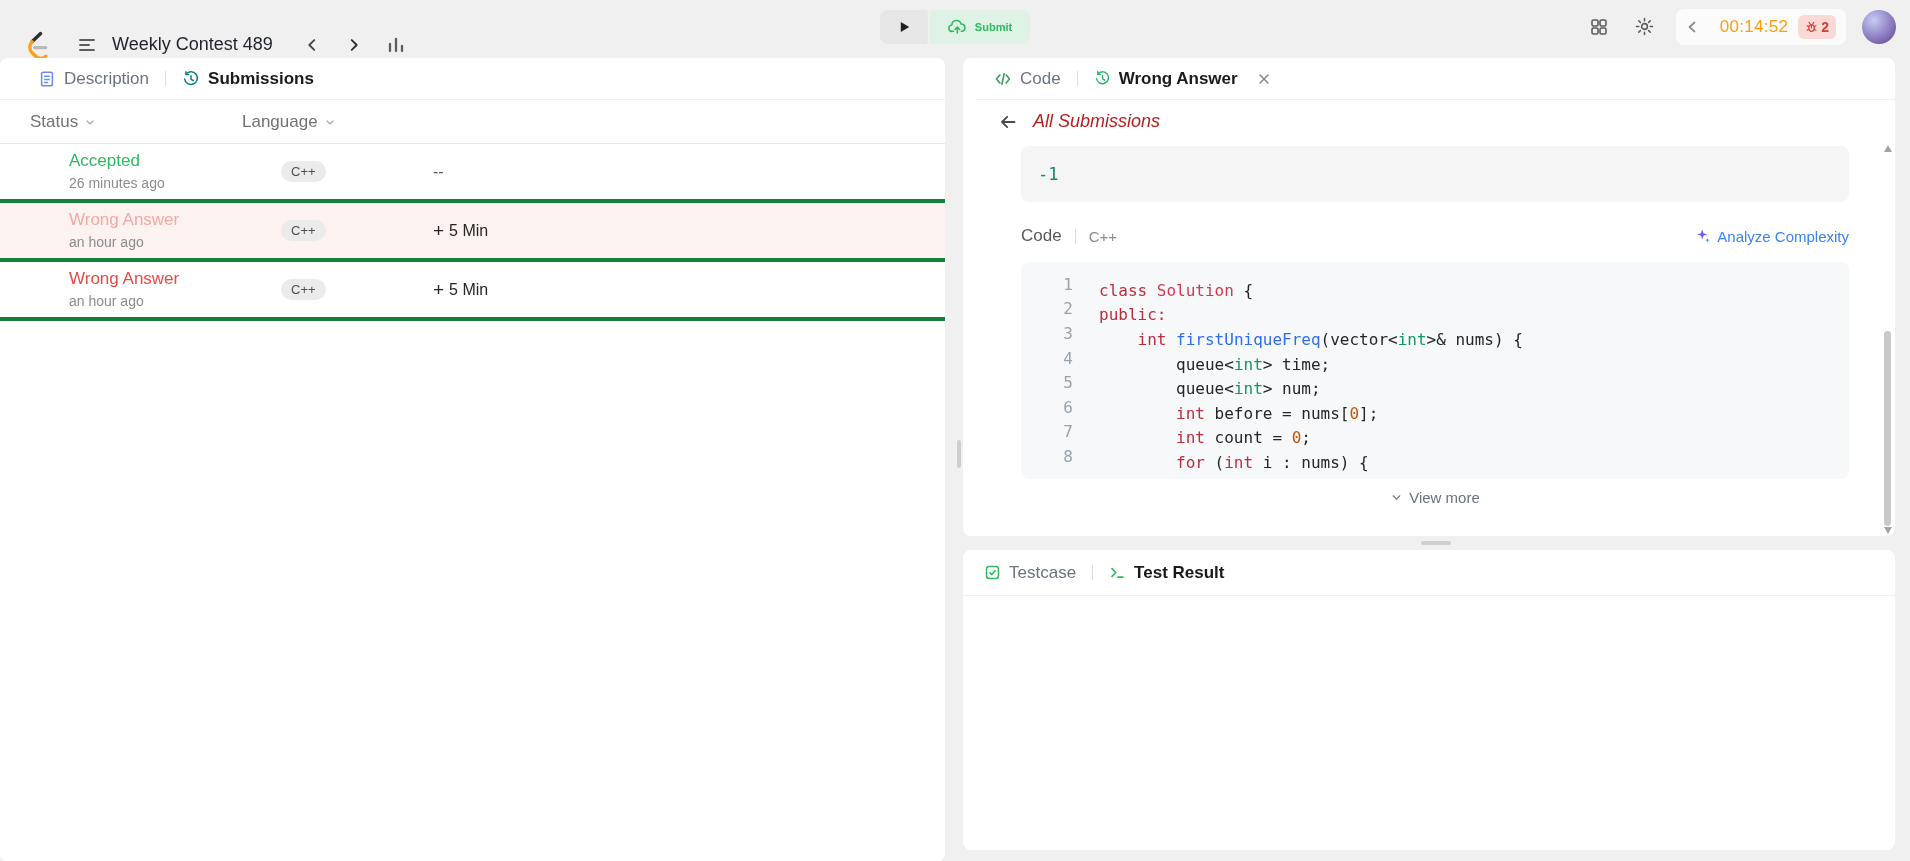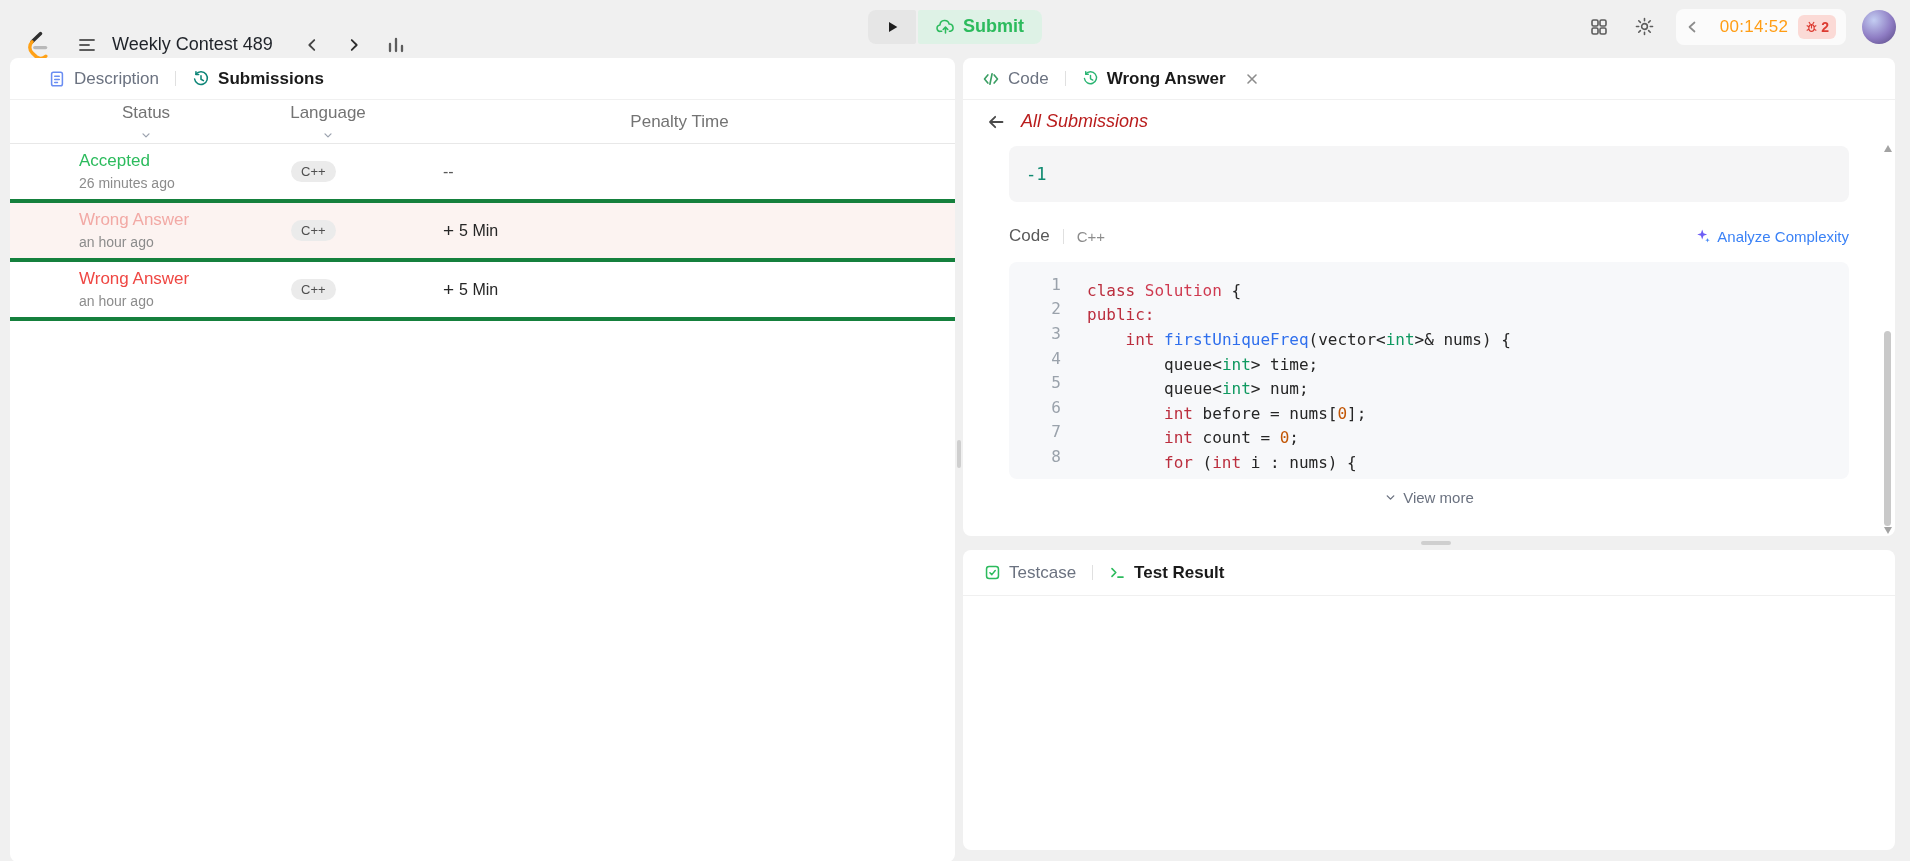--- a/index.html
+++ b/index.html
@@ -14,46 +14,46 @@
               display:flex; align-items:center; justify-content:center; cursor:pointer; }
   .logo { margin-right:24px; display:flex; align-items:center; }
   .tb-title { font-size:18px; font-weight:500; color:#1f2329; margin:0 20px 0 10px; }
   .tb-nav { margin-left:4px; }
   .tb-center { position:absolute; left:50%; top:50%; transform:translate(-50%,-50%);
                display:flex; gap:2px; }
   .run-btn { width:48px; height:34px; background:#e6e6e6; border:none; cursor:pointer;
              border-radius:8px 2px 2px 8px; display:flex; align-items:center; justify-content:center; }
   .submit-btn { height:34px; padding:0 18px; background:#def2e6; border:none; cursor:pointer;
                 border-radius:2px 8px 8px 2px; display:flex; align-items:center; gap:8px;
-                color:#2cbb5d; font-size:18px; font-weight:600; font-family:inherit; }
+                color:#2cbb5d; font-size:11px; font-weight:600; font-family:inherit; }
   .tb-right { margin-left:auto; display:flex; align-items:center; gap:16px; }
   .timer-pill { display:flex; align-items:center; gap:10px; background:#fbfbfb;
                 border-radius:8px; height:36px; padding:0 10px; cursor:pointer; }
   .timer-text { color:#ff9d14; font-size:17px; font-weight:500; letter-spacing:.3px;margin-left:12px; }
   .bug-badge { display:flex; align-items:center; gap:3px; background:#fbdad6; color:#dc3b31;
                border-radius:6px; height:24px; padding:0 7px; font-size:14px; font-weight:700; }
   .avatar { width:34px; height:34px; border-radius:50%; cursor:pointer;
             background:radial-gradient(circle at 35% 30%, #c3cdf2, #8e7cc3 55%, #54447e); }
 
   
   .panel { position:absolute; background:#fff; border-radius:8px; }
-  .left-panel   { left:10px;  top:58px;  width:945px; height:804px; overflow:hidden; }
-  .code-panel   { left:963px; top:58px;  width:932px; height:478px; display:flex; flex-direction:column; overflow:hidden; }
+  .left-panel   { left:0;  top:58px;  width:945px; height:804px; overflow:hidden; }
+  .code-panel   { left:963px; top:58px;  width:932px; height:478px; display:flex; flex-direction:column; overflow:hidden;padding-left:12px; }
   .console-panel{ left:963px; top:550px; width:932px; height:300px; display:flex; flex-direction:column; overflow:hidden; }
 
   .tabbar { display:flex; align-items:center; border-bottom:1px solid #f0f0f0; flex:none; }
   .tab { display:flex; align-items:center; gap:8px; font-size:17px; color:#6b7280; cursor:pointer; }
   .tab.active { color:#1a1a1a; font-weight:600; }
   .tab-divider { width:1px; height:15px; background:#e0e0e0; margin:0 16px; }
 
   
   .lp-tabs { height:42px; padding-left:38px; }
   .lp-header { height:44px; display:grid; grid-template-columns:212px 152px 1fr; align-items:center;
                padding-left:30px; border-bottom:1px solid #e8e8e8; color:#737373; font-size:17px; }
-  .lp-header .hcell { display:flex; align-items:center; gap:6px; cursor:pointer;flex-direction:column; }
+  .lp-header .hcell { display:flex; align-items:center; gap:6px; cursor:pointer; }
   .lp-row { height:59px; display:grid; grid-template-columns:212px 152px 1fr; align-items:center;
             padding-left:30px; border-bottom:4px solid #15803d; cursor:pointer; }
   .lp-row.selected { background:#fcf3f1; }
   .lp-row > div { padding-left:39px; }
   .sub-status { font-size:17px; font-weight:500; line-height:1.1; }
   .sub-when { font-size:14px; color:#8c8c8c; margin-top:4px; }
   .lang-pill { display:inline-block; background:#ebebeb; color:#4f4f4f; font-size:13px;
                border-radius:999px; padding:3px 10px; }
   .penalty { display:flex; align-items:center; font-size:16px; color:#262626; }
   .penalty .plus { font-size:19px; margin-right:5px; font-weight:500; }
@@ -216,23 +216,20 @@
         <svg width="12" height="12" viewBox="0 0 16 16" fill="none">
           <path d="M4 6.5 l4 4 4-4" stroke="#9ca3af" stroke-width="1.7" stroke-linecap="round" stroke-linejoin="round"></path>
         </svg>
       </div>
       <div class="hcell">
         <span>Language</span>
         <svg width="12" height="12" viewBox="0 0 16 16" fill="none">
           <path d="M4 6.5 l4 4 4-4" stroke="#9ca3af" stroke-width="1.7" stroke-linecap="round" stroke-linejoin="round"></path>
         </svg>
       </div>
-      <div class="hcell">
-        <span>Penalty Time</span>
-      </div>
     </div>
 
     <div>
   <div class="lp-row">
     <div>
       <div class="sub-status" style="color: rgb(44, 187, 93);">Accepted</div>
       <div class="sub-when">26 minutes ago</div>
     </div>
     <div>
       <span class="lang-pill">C++</span>

